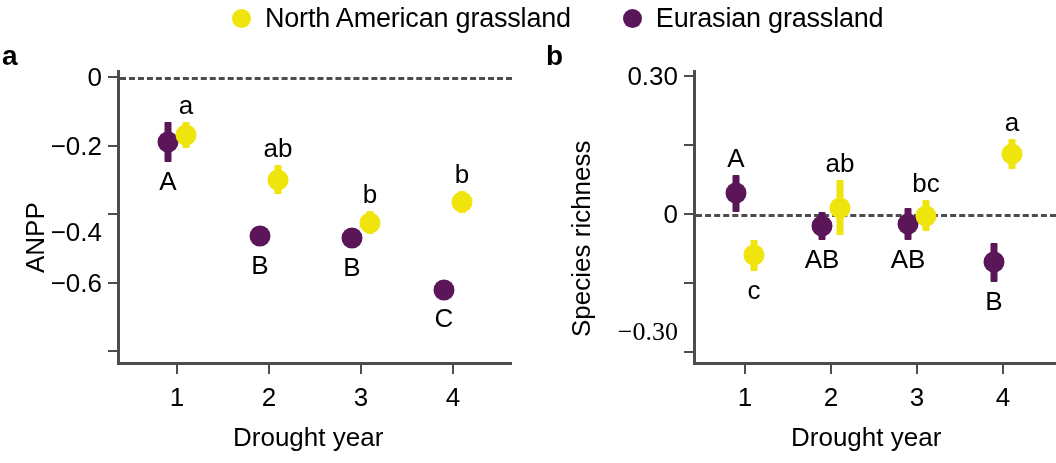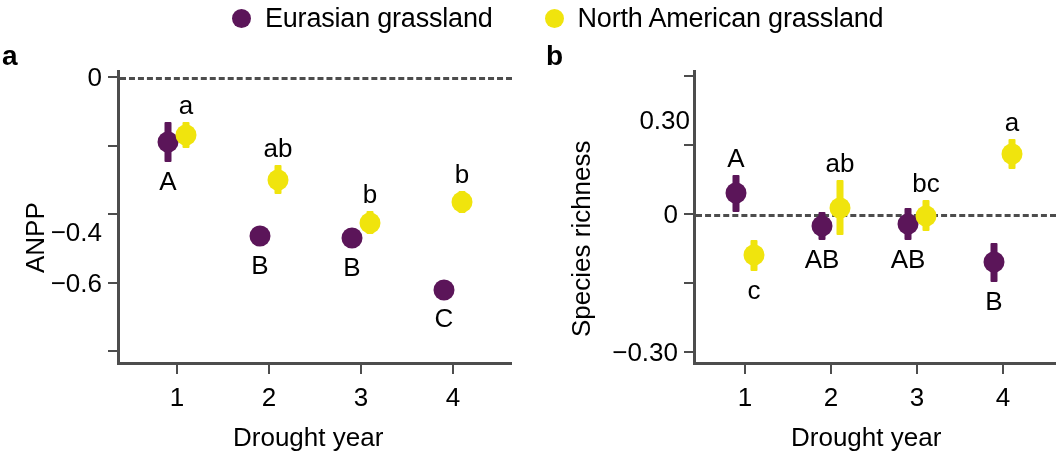--- a/index.html
+++ b/index.html
@@ -143,44 +143,45 @@
     transform: translateX(-50%);
   }
 </style>
 </head>
 <body>
 
 <div class="fig">
 
   <div class="legend">
     <div class="legend-item">
+      <span class="legend-dot" id="leg-dot-1" style="background: rgb(240, 228, 13);"></span>
+      <span class="legend-label">North American grassland</span>
+    </div>
+    <div class="legend-item">
       <span class="legend-dot" id="leg-dot-0" style="background: rgb(91, 21, 89);"></span>
       <span class="legend-label">Eurasian grassland</span>
-    </div>
-    <div class="legend-item">
-      <span class="legend-dot" id="leg-dot-1" style="background: rgb(240, 228, 13);"></span>
-      <span class="legend-label">North American grassland</span>
     </div>
   </div>
 
   <div class="panel-letter" id="panel-a-letter">a</div>
   <div class="panel-letter" id="panel-b-letter">b</div>
 
   <div class="axis-title-x" id="x-title-a">Drought year</div>
   <div class="axis-title-y" id="y-title-a">ANPP</div>
 
   <div class="axis-title-x" id="x-title-b">Drought year</div>
   <div class="axis-title-y" id="y-title-b">Species richness</div>
 
   <div class="plot" id="plot-a">
       <div class="axis-line" style="left: 117px; top: 70px; width: 3px; height: 292px;"></div>
       <div class="axis-line" style="left: 117px; top: 362px; width: 395px; height: 3px;"></div>
       <div class="tick tick-h" style="left: 108px; top: 76px;"></div>
       <div class="ytick-label" style="left: 0px; width: 102px; top: 77px;">0</div>
       <div class="tick tick-h" style="left: 108px; top: 144.5px;"></div>
+      <div class="ytick-label" style="left: 0px; width: 102px; top: 145.5px;">−0.2</div>
       <div class="tick tick-h" style="left: 108px; top: 213px;"></div>
       <div class="ytick-label" style="left: 0px; width: 102px; top: 232px;">−0.4</div>
       <div class="tick tick-h" style="left: 108px; top: 281.5px;"></div>
       <div class="ytick-label" style="left: 0px; width: 102px; top: 282.5px;">−0.6</div>
       <div class="tick tick-h" style="left: 108px; top: 350px;"></div>
       <div class="tick tick-v" style="left: 176px; top: 365px;"></div>
       <div class="xtick-label" style="left: 177px; top: 384px;">1</div>
       <div class="tick tick-v" style="left: 268px; top: 365px;"></div>
       <div class="xtick-label" style="left: 269px; top: 384px;">2</div>
       <div class="tick tick-v" style="left: 360px; top: 365px;"></div>
@@ -210,27 +211,27 @@
       <div class="pt" style="left: 370px; top: 222.562px; background: rgb(240, 228, 13);"></div>
       <div class="pt-label" style="left: 370px; color: rgb(0, 0, 0); top: 180.917px;">b</div>
       <div class="errbar" style="left: 462px; top: 191.395px; height: 21.235px; background: rgb(240, 228, 13);"></div>
       <div class="pt" style="left: 462px; top: 202.012px; background: rgb(240, 228, 13);"></div>
       <div class="pt-label" style="left: 462px; color: rgb(0, 0, 0); top: 161.395px;">b</div>
     </div>
   <div class="plot" id="plot-b">
       <div class="axis-line" style="left: 153px; top: 70px; width: 3px; height: 292px;"></div>
       <div class="axis-line" style="left: 153px; top: 362px; width: 363px; height: 3px;"></div>
       <div class="tick tick-h" style="left: 144px; top: 75px;"></div>
-      <div class="ytick-label" style="left: 12px; width: 138px; top: 76px; margin-top: 44px;">0.30</div>
+      <div class="ytick-label" style="left: 0px; width: 138px; top: 76px;">0.30</div>
       <div class="tick tick-h" style="left: 144px; top: 144px;"></div>
       <div class="tick tick-h" style="left: 144px; top: 213px;"></div>
       <div class="ytick-label" style="left: 0px; width: 138px; top: 214px;">0</div>
       <div class="tick tick-h" style="left: 144px; top: 282px;"></div>
       <div class="tick tick-h" style="left: 144px; top: 351px;"></div>
-      <div class="ytick-label" style="left: 0px; width: 138px; top: 352px;">−0.30</div>
+      <div class="ytick-label" style="left: 0px; width: 138px; top: 332px; font-family: Liberation Serif, serif;">−0.30</div>
       <div class="tick tick-v" style="left: 204px; top: 365px;"></div>
       <div class="xtick-label" style="left: 205px; top: 384px;">1</div>
       <div class="tick tick-v" style="left: 290px; top: 365px;"></div>
       <div class="xtick-label" style="left: 291px; top: 384px;">2</div>
       <div class="tick tick-v" style="left: 376px; top: 365px;"></div>
       <div class="xtick-label" style="left: 377px; top: 384px;">3</div>
       <div class="tick tick-v" style="left: 462px; top: 365px;"></div>
       <div class="xtick-label" style="left: 463px; top: 384px;">4</div>
       <div class="zero-line" style="left: 156px; top: 214px; width: 360px;"></div>
       <div class="errbar" style="left: 196px; top: 174.9px; height: 36.8px; background: rgb(91, 21, 89);"></div>

